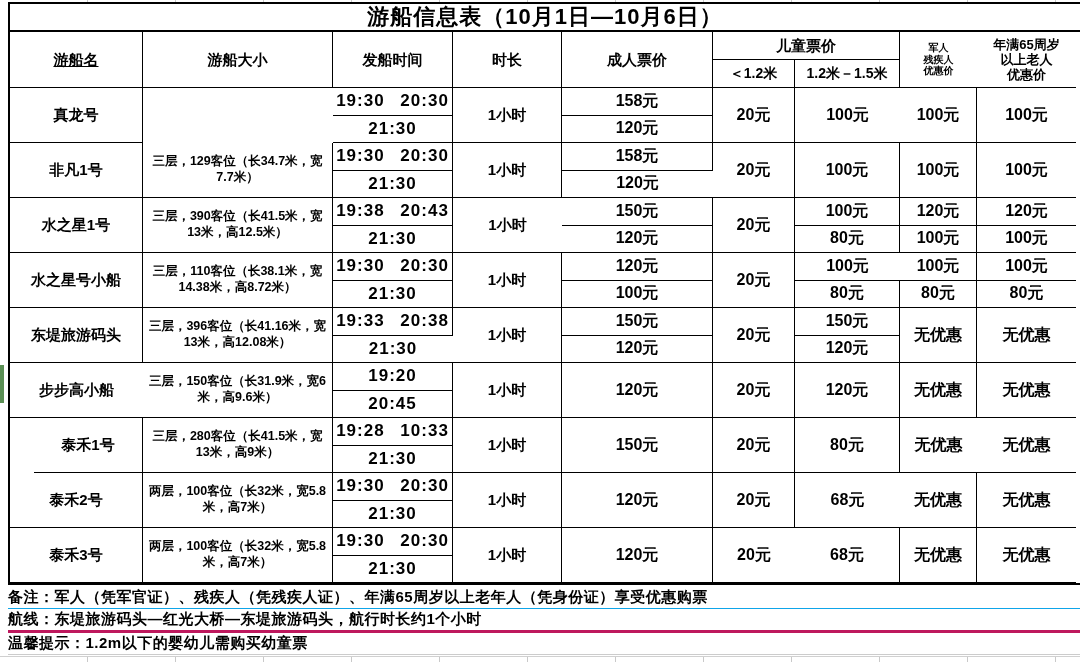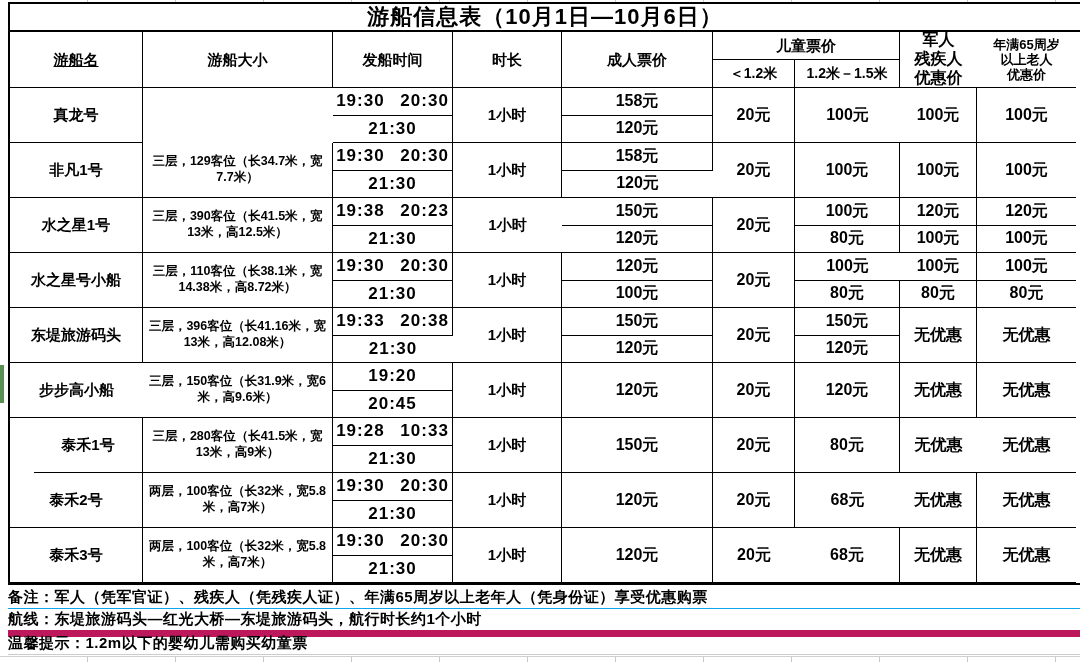--- a/index.html
+++ b/index.html
@@ -38,28 +38,28 @@
 
   
   .h-boat{grid-column:1;grid-row:1 / span 2;text-decoration:underline;}
   .h-size{grid-column:2;grid-row:1 / span 2;}
   .h-time{grid-column:3;grid-row:1 / span 2;}
   .h-dur{grid-column:4;grid-row:1 / span 2;}
   .h-adult{grid-column:5;grid-row:1 / span 2;}
   .h-child{grid-column:6 / span 2;grid-row:1;}
   .h-child-under{grid-column:6;grid-row:2;font-size:14px;}
   .h-child-mid{grid-column:7;grid-row:2;font-size:14px;}
-  .h-mil{grid-column:8;grid-row:1 / span 2;font-size:16px;}
+  .h-mil{grid-column:8;grid-row:1 / span 2;font-size:10px;}
   .h-sen{grid-column:9;grid-row:1 / span 2;font-size:13px;}
 
   
   .note{position:absolute;left:8px;width:1072px;display:flex;align-items:center;
     font-size:15px;letter-spacing:0.5px;}
   .note1{top:587px;height:21px;border-bottom:1px solid #0ea5e9;}
-  .note2{top:609px;height:21px;border-bottom:7px solid #be185d;}
+  .note2{top:609px;height:21px;border-bottom:3px solid #be185d;}
   .note3{top:632px;height:22px;border-bottom:1px solid #cccccc;}
 </style>
 </head>
 <body>
 
 <div class="grid-strip top"></div>
 
 <div class="sheet">
   <div class="title-row">游船信息表（10月1日—10月6日）</div>
   <div class="tgrid">
@@ -94,21 +94,21 @@
       <div class="cell c-time" style="grid-area: 6 / 3 / span 1;">21:30</div>
       <div class="cell c-dur" style="grid-area: 5 / 4 / span 2;">1小时</div>
       <div class="cell c-price" style="grid-area: 5 / 5 / span 1;">158元</div>
       <div class="cell c-price" style="grid-area: 6 / 5 / span 1;">120元</div>
       <div class="cell c-price" style="grid-area: 5 / 6 / span 2;">20元</div>
       <div class="cell c-price" style="grid-area: 5 / 7 / span 2;">100元</div>
       <div class="cell c-price" style="grid-area: 5 / 8 / span 2;">100元</div>
       <div class="cell c-price last-col" style="grid-area: 5 / 9 / span 2;">100元</div>
       <div class="cell c-name" style="grid-area: 7 / 1 / span 2;">水之星1号</div>
       <div class="cell c-size" style="grid-area: 7 / 2 / span 2;">三层，390客位（长41.5米，宽13米，高12.5米）</div>
-      <div class="cell c-time" style="grid-area: 7 / 3 / span 1;">19:38 20:23</div>
+      <div class="cell c-time" style="grid-area: 7 / 3 / span 1;">19:38 20:43</div>
       <div class="cell c-time" style="grid-area: 8 / 3 / span 1;">21:30</div>
       <div class="cell c-dur" style="grid-area: 7 / 4 / span 2;">1小时</div>
       <div class="cell c-price" style="grid-area: 7 / 5 / span 1;">150元</div>
       <div class="cell c-price" style="grid-area: 8 / 5 / span 1;">120元</div>
       <div class="cell c-price" style="grid-area: 7 / 6 / span 2;">20元</div>
       <div class="cell c-price" style="grid-area: 7 / 7 / span 1;">100元</div>
       <div class="cell c-price" style="grid-area: 8 / 7 / span 1;">80元</div>
       <div class="cell c-price" style="grid-area: 7 / 8 / span 1;">120元</div>
       <div class="cell c-price" style="grid-area: 8 / 8 / span 1;">100元</div>
       <div class="cell c-price last-col" style="grid-area: 7 / 9 / span 1;">120元</div>

